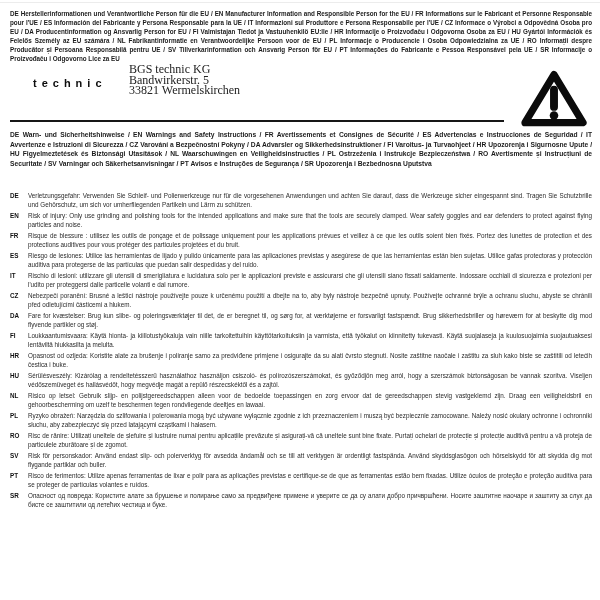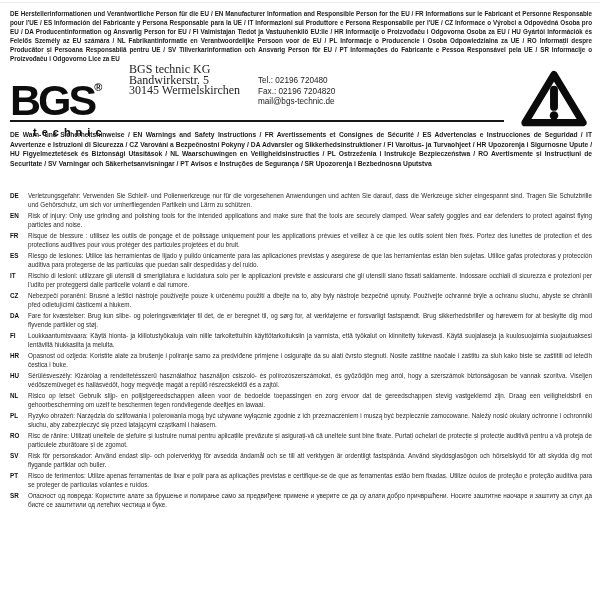--- a/index.html
+++ b/index.html
@@ -139,35 +139,29 @@
 </head>
 <body>
 
 <div class="page">
 
   <div class="scan-edge"></div>
 
   <div class="top-info">DE Herstellerinformationen und Verantwortliche Person für die EU / EN Manufacturer Information and Responsible Person for the EU / FR Informations sur le Fabricant et Personne Responsable pour l'UE / ES Información del Fabricante y Persona Responsable para la UE / IT Informazioni sul Produttore e Persona Responsabile per l'UE / CZ Informace o Výrobci a Odpovědná Osoba pro EU / DA Producentinformation og Ansvarlig Person for EU / FI Valmistajan Tiedot ja Vastuuhenkilö EU:lle / HR Informacije o Proizvođaču i Odgovorna Osoba za EU / HU Gyártói Információk és Felelős Személy az EU számára / NL Fabrikantinformatie en Verantwoordelijke Persoon voor de EU / PL Informacje o Producencie i Osoba Odpowiedzialna za UE / RO Informații despre Producător și Persoana Responsabilă pentru UE / SV Tillverkarinformation och Ansvarig Person för EU / PT Informações do Fabricante e Pessoa Responsável pela UE / SR Informacije o Proizvođaču i Odgovorno Lice za EU</div>
 
   <div class="logo">
-    <div class="logo-text"><span>BGS</span><span class="reg">®</span></div>
     <div class="logo-sub">technic</div>
   </div>
 
   <div class="address">
     <div>BGS technic KG</div>
     <div>Bandwirkerstr. 5</div>
-    <div>30145 Wermelskirchen</div>
+    <div>33821 Wermelskirchen</div>
   </div>
 
-  <div class="contact">
-    <div>Tel.: 02196 720480</div>
-    <div>Fax.: 02196 7204820</div>
-    <div>mail@bgs-technic.de</div>
-  </div>
 
 
   <div class="warning-triangle">
     <svg viewBox="0 0 100 88" width="68" height="58" aria-hidden="true">
       <path d="M50 7 L94 80 L6 80 Z" fill="none" stroke="#0b0b0b" stroke-width="11" stroke-linejoin="round"></path>
       <path d="M50 30 L50 56" stroke="#0b0b0b" stroke-width="12" stroke-linecap="round"></path>
       <circle cx="50" cy="69" r="6.5" fill="#0b0b0b"></circle>
     </svg>
   </div>
 

